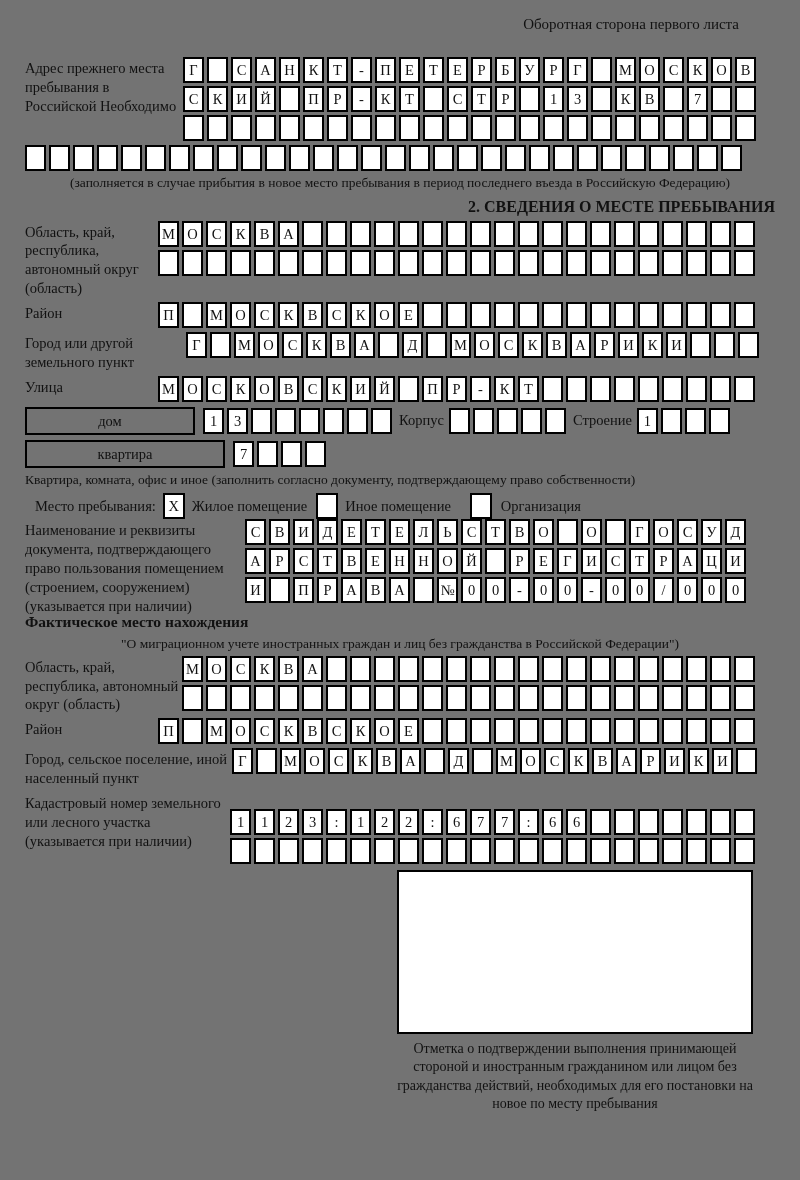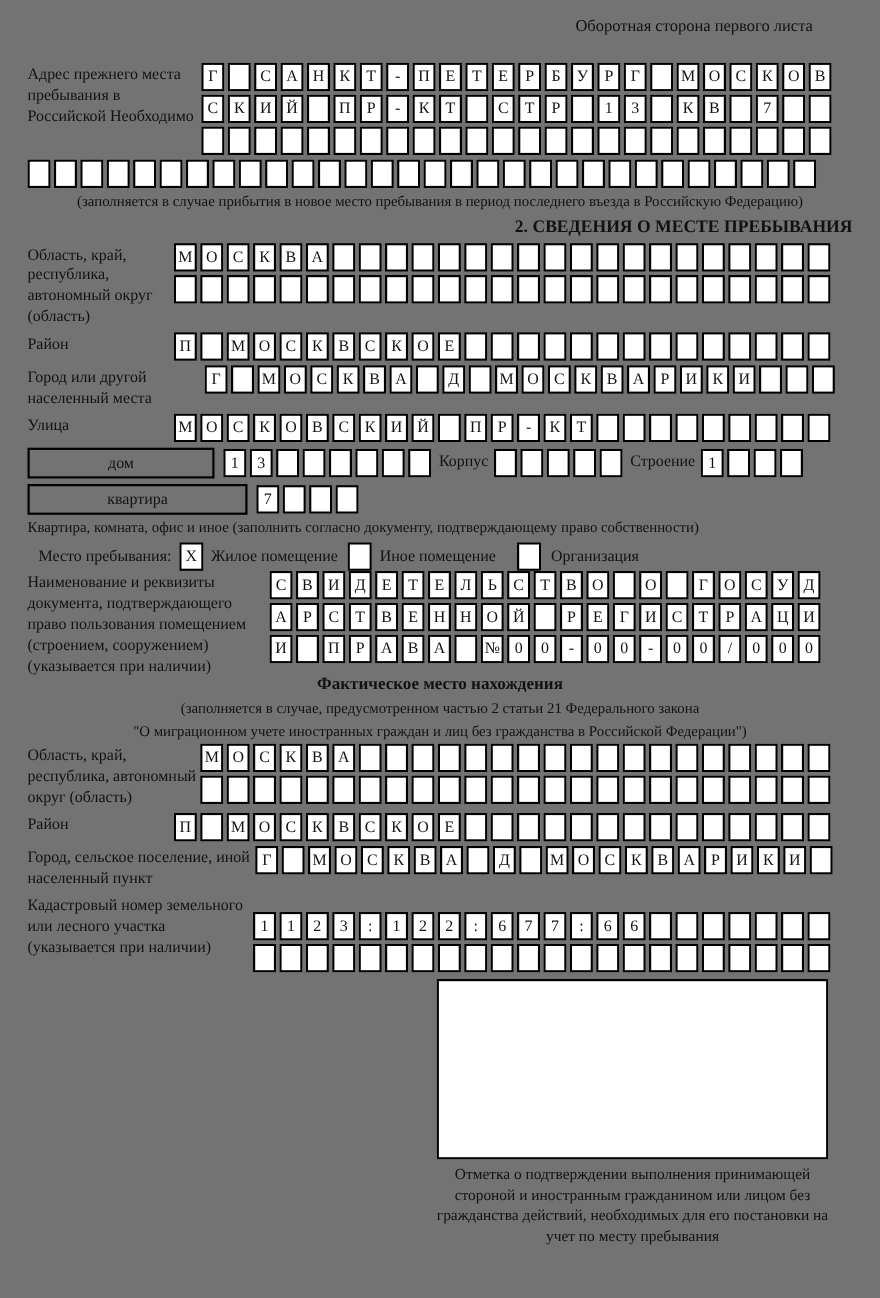--- a/index.html
+++ b/index.html
@@ -34,21 +34,21 @@
     width:21px; height:26px;
     border:2px solid #000;
     font-size:14.5px; line-height:22px;
     text-align:center;
     background:#fff;
   }
   .fullrow { margin-top:3px; }
   .note { font-size:13.5px; line-height:1.3; margin:3px 0 3px 0; }
   .center { text-align:center; }
   h2 { font-size:16px; text-align:right; margin:6px 0 5px 0; font-weight:bold; }
-  h3 { font-size:15.5px; text-align:center; margin:10px 0 4px 0; font-weight:bold; }
+  h3 { font-size:15.5px; text-align:left; margin:10px 0 4px 0; font-weight:bold; }
 
   .houserow { display:flex; align-items:center; margin:5px 0 2px 0; }
   .labelbox {
     flex:none; border:2px solid #000; height:28px;
     text-align:center; line-height:24px; font-size:14.5px;
   }
   .lb170 { width:170px; margin-right:8px; }
   .lb200 { width:200px; margin-right:8px; }
   .inline-lbl { font-size:14.5px; margin:0 5px 0 7px; }
 
@@ -277,21 +277,21 @@
         <span class="cell"></span>
         <span class="cell"></span>
         <span class="cell"></span>
         <span class="cell"></span>
         <span class="cell"></span>
         <span class="cell"></span>
       </div>
   </div>
 
   <div class="grp">
-    <div class="lbl w153">Город или другой населенный места</div>
+    <div class="lbl w153">Город или другой земельного пункт</div>
     <div class="cells">
         <span class="cell">Г</span>
         <span class="cell"></span>
         <span class="cell">М</span>
         <span class="cell">О</span>
         <span class="cell">С</span>
         <span class="cell">К</span>
         <span class="cell">В</span>
         <span class="cell">А</span>
         <span class="cell"></span>
@@ -463,21 +463,20 @@
           <span class="cell">0</span>
           <span class="cell">/</span>
           <span class="cell">0</span>
           <span class="cell">0</span>
           <span class="cell">0</span>
         </div>
     </div>
   </div>
 
   <h3>Фактическое место нахождения</h3>
-  <div class="note center">(заполняется в случае, предусмотренном частью 2 статьи 21 Федерального закона</div>
   <div class="note center">"О миграционном учете иностранных граждан и лиц без гражданства в Российской Федерации")</div>
 
   <div class="grp">
     <div class="lbl w150">Область, край, республика, автономный округ (область)</div>
     <div class="col">
       <div class="cells">
           <span class="cell">М</span>
           <span class="cell">О</span>
           <span class="cell">С</span>
           <span class="cell">К</span>
@@ -639,16 +638,16 @@
           <span class="cell"></span>
           <span class="cell"></span>
           <span class="cell"></span>
           <span class="cell"></span>
         </div>
     </div>
   </div>
 
   <div class="confirm-wrap">
     <div class="confirm-box"></div>
-    <div class="confirm-note">Отметка о подтверждении выполнения принимающей стороной и иностранным гражданином или лицом без гражданства действий, необходимых для его постановки на учет по месту пребывания</div>
+    <div class="confirm-note">Отметка о подтверждении выполнения принимающей стороной и иностранным гражданином или лицом без гражданства действий, необходимых для его постановки на новое по месту пребывания</div>
   </div>
 
 </div>
 
 </body></html>

